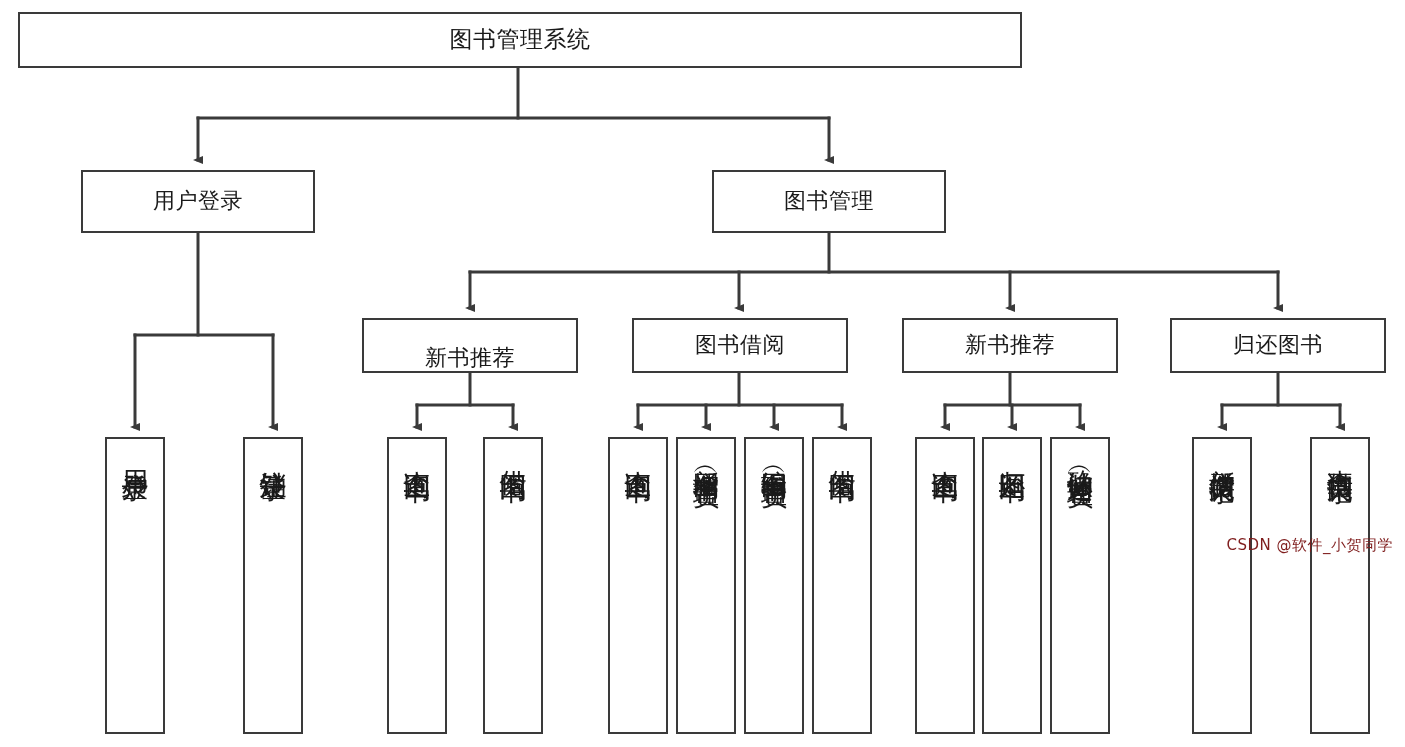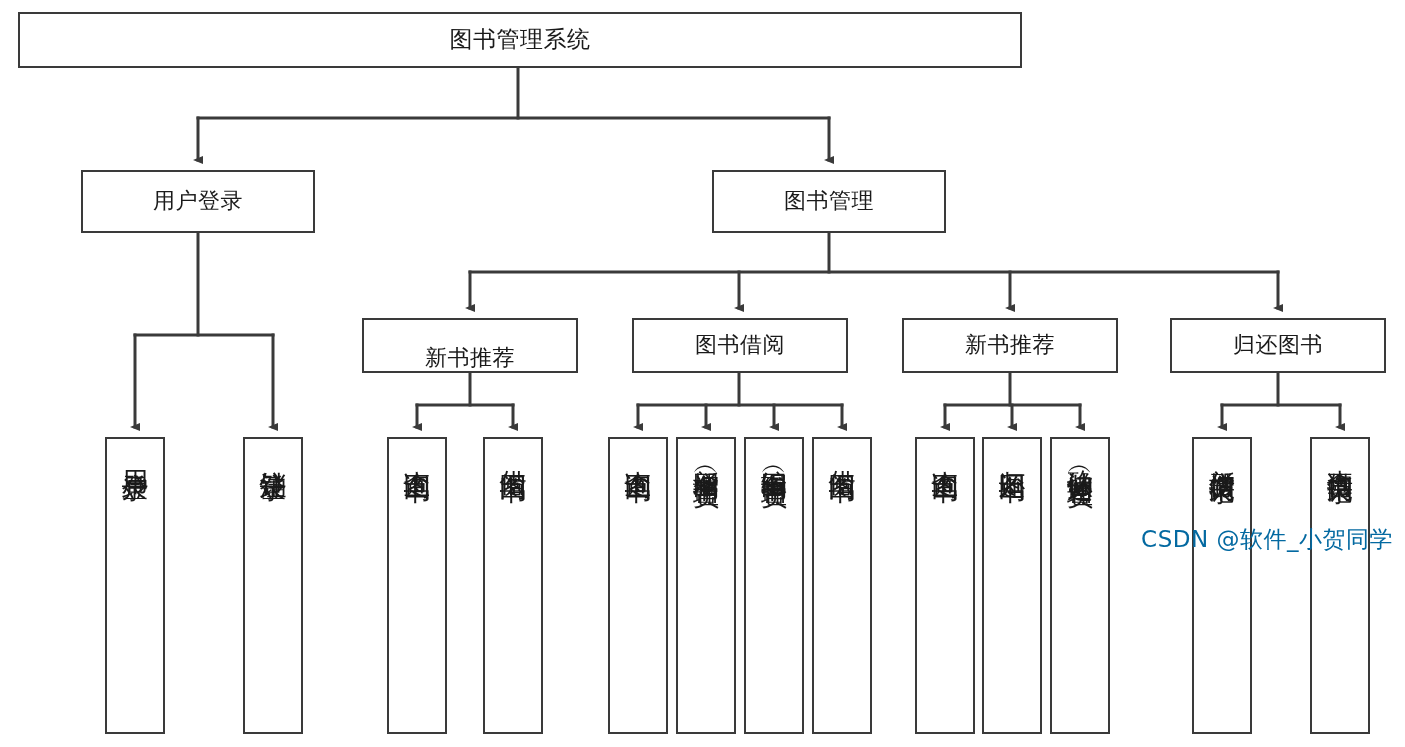--- a/index.html
+++ b/index.html
@@ -45,22 +45,22 @@
     line-height:1.04;
     letter-spacing:2px;
     white-space:nowrap;
   }
   .v-node.tall .lbl{font-size:26px;}
 
   .watermark{
     position:absolute;
     right:12px;
     bottom:6px;
-    font-size:23px;
-    color:#0369a1;
+    font-size:15px;
+    color:#7f1d1d;
     letter-spacing:0.5px;
     white-space:nowrap;
     pointer-events:none;
   }
 </style>
 </head>
 <body>
 
 <div id="diagram">
 

